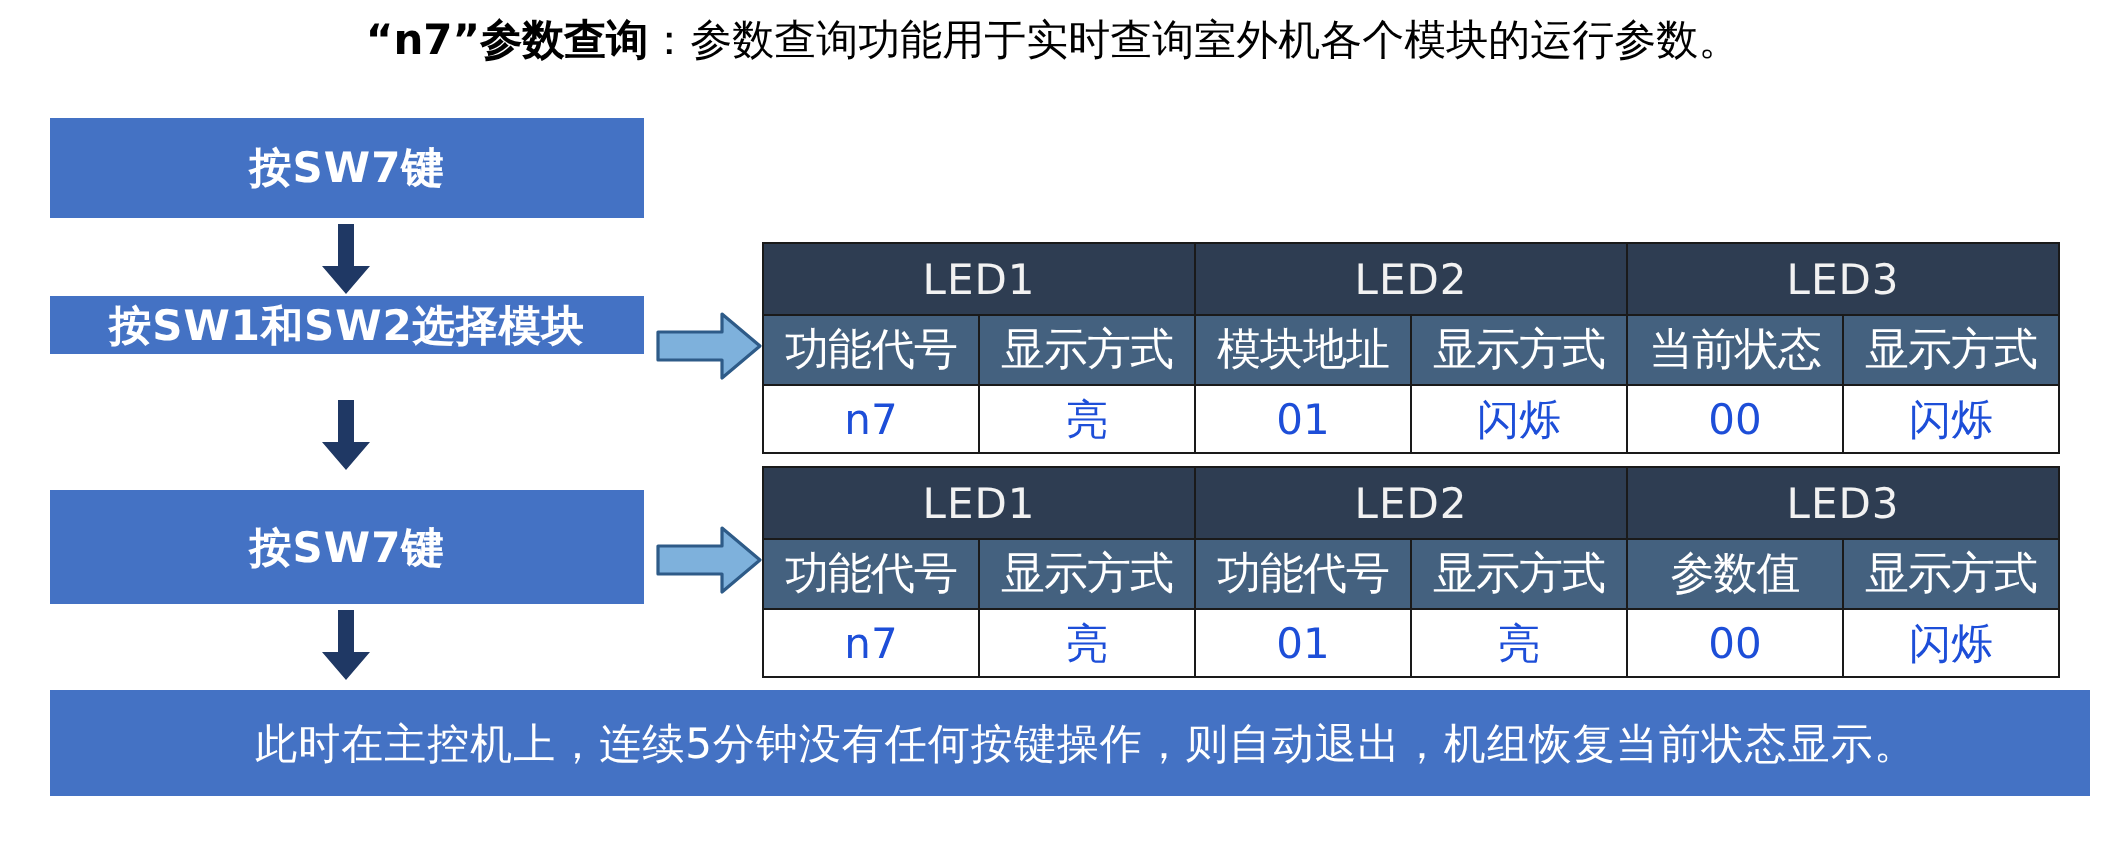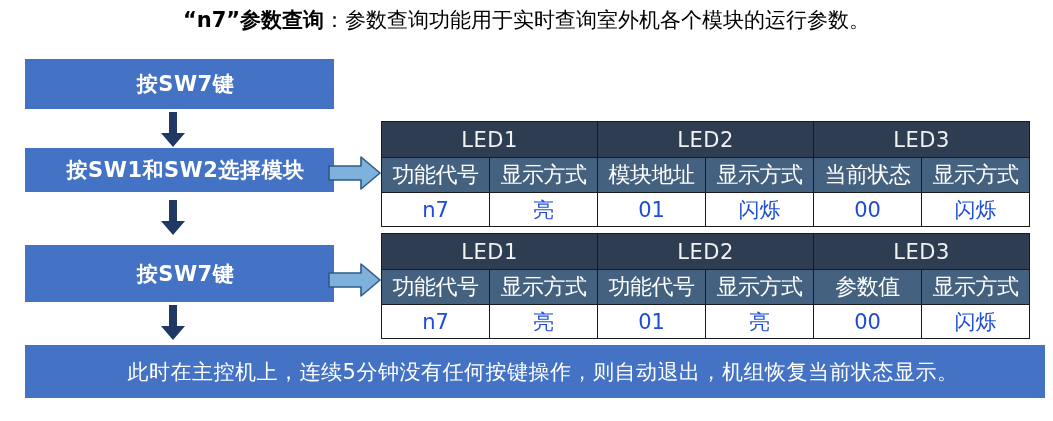--- a/index.html
+++ b/index.html
@@ -41,31 +41,30 @@
     position: absolute;
     background: #4472C4;
     color: #ffffff;
     display: flex;
     align-items: center;
     justify-content: center;
     font-size: 21px;
     font-weight: bold;
     letter-spacing: 0.5px;
     white-space: nowrap;
-    padding-left: 12px;
   }
   .flow-box.wide {
     justify-content: center;
     padding-left: 16px;
     font-weight: normal;
     font-size: 21px;
   }
 
   #box-sw7-a   { left: 25px;  top: 59px;  width: 297px; height: 50px; }
-  #box-select  { left: 25px;  top: 148px; width: 297px; height: 44px; }
+  #box-select  { left: 25px;  top: 148px; width: 297px; height: 29px; }
   #box-sw7-b   { left: 25px;  top: 245px; width: 297px; height: 57px; }
   #box-note    { left: 25px;  top: 345px; width: 1004px; height: 53px; }
 
   
   .down-arrow {
     position: absolute;
     width: 26px;
     height: 36px;
   }
   #arrow-down-1 { left: 160px; top: 112px; }

